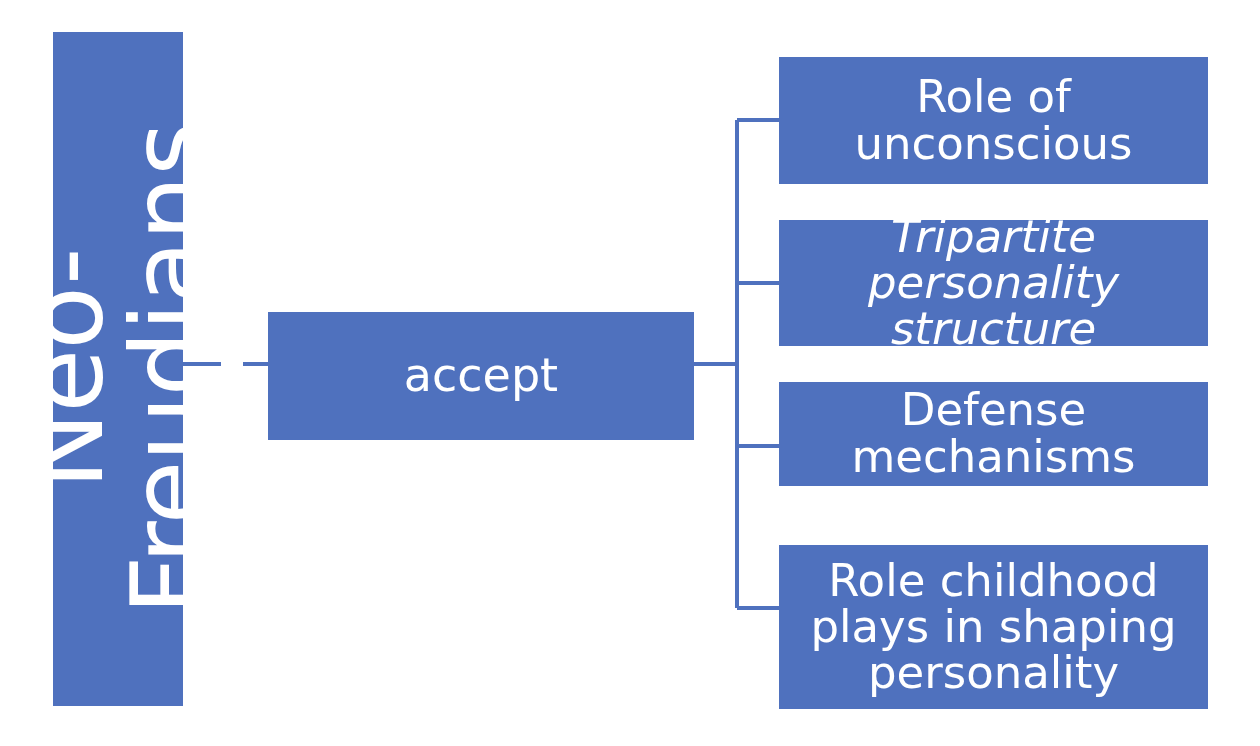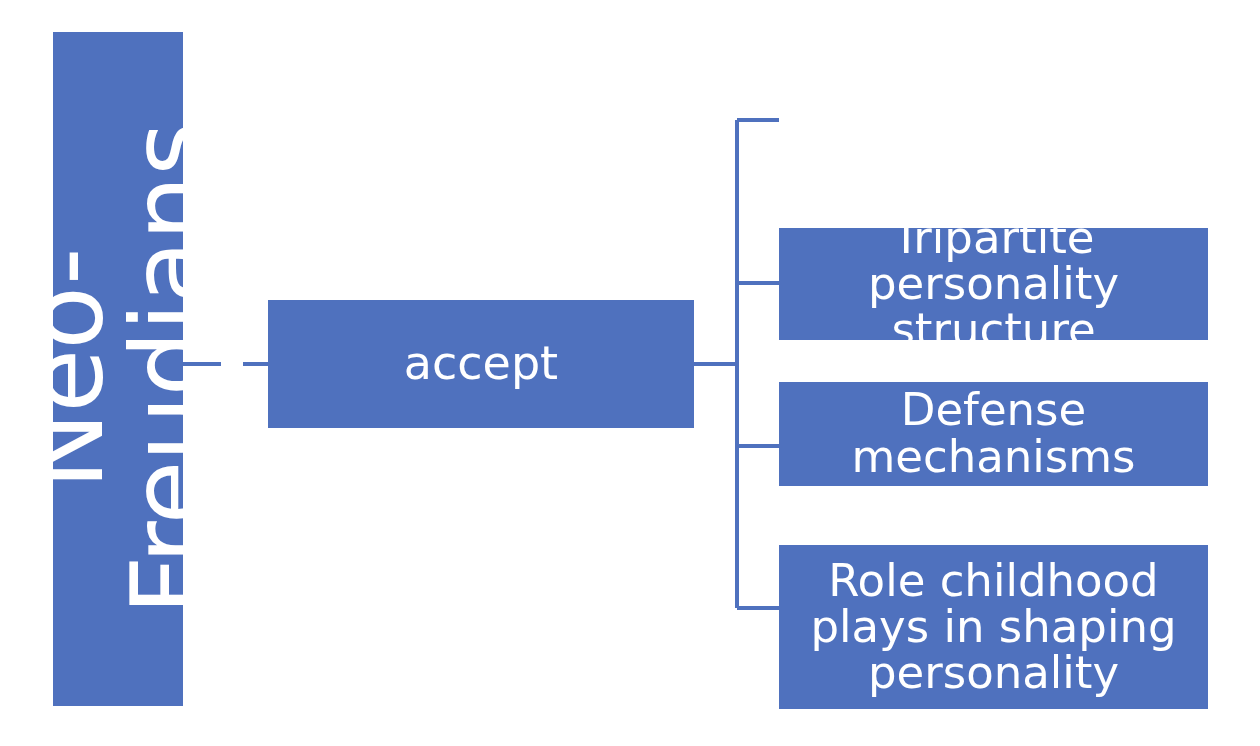--- a/index.html
+++ b/index.html
@@ -61,34 +61,34 @@
   }
   #root-node .label {
     font-size: 104px;
     line-height: 0.99;
     letter-spacing: -1px;
   }
 
   
   #accept-node {
     left: 268px;
-    top: 300px;
+    top: 312px;
     width: 426px;
     height: 128px;
   }
   #accept-node .label {
     font-size: 46px;
   }
 
   
   .leaf { left: 779px; width: 429px; }
   .leaf .label { font-size: 45px; }
 
   #leaf-0 { top: 57px;  height: 127px; }
-  #leaf-1 { top: 228px; height: 112px; }
+  #leaf-1 { top: 220px; height: 126px; font-style: italic; }
   #leaf-2 { top: 382px; height: 104px; }
   #leaf-3 { top: 545px; height: 164px; }
 
   
   #leaf-1 .label { line-height: 1.02; }
   #leaf-3 .label { line-height: 1.02; }
 
   
   #connectors {
     position: absolute;
@@ -121,20 +121,24 @@
     <div class="rot-wrap">
       <div class="label">Neo-
 Freudians</div>
     </div>
   </div>
 
   <div class="node" id="accept-node">
     <div class="label">accept</div>
   </div>
 
+  <div class="node leaf" id="leaf-0">
+    <div class="label">Role of
+unconscious</div>
+  </div>
 
   <div class="node leaf" id="leaf-1">
     <div class="label">Tripartite
 personality
 structure</div>
   </div>
 
   <div class="node leaf" id="leaf-2">
     <div class="label">Defense
 mechanisms</div>

